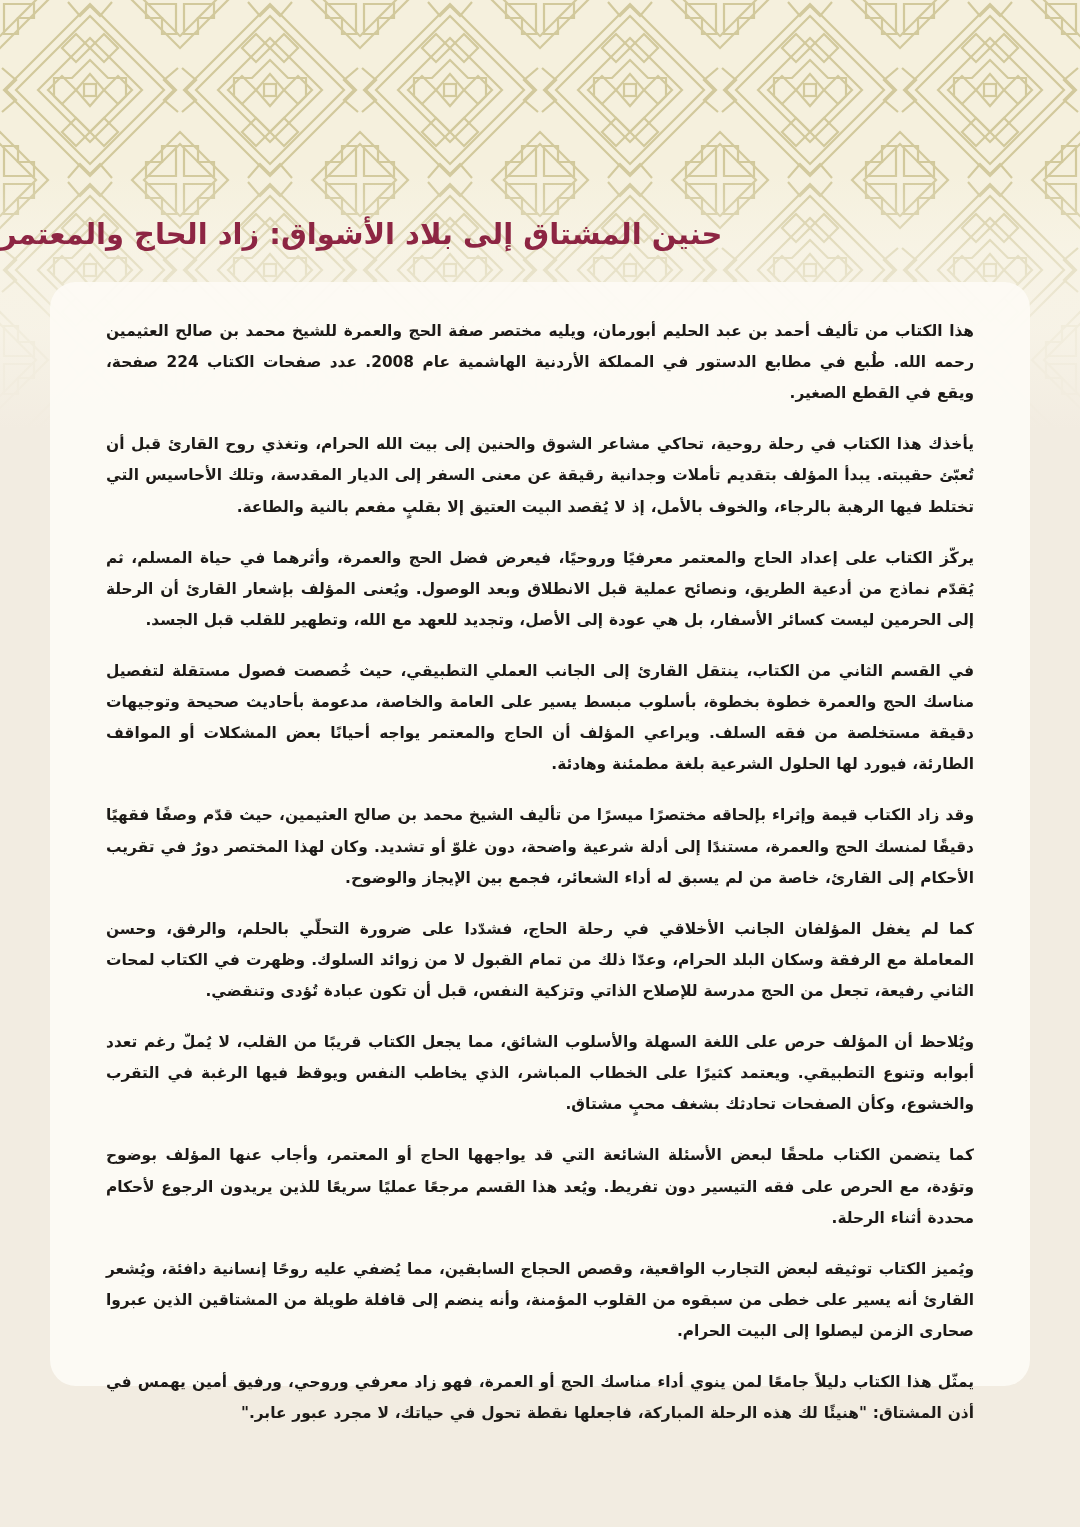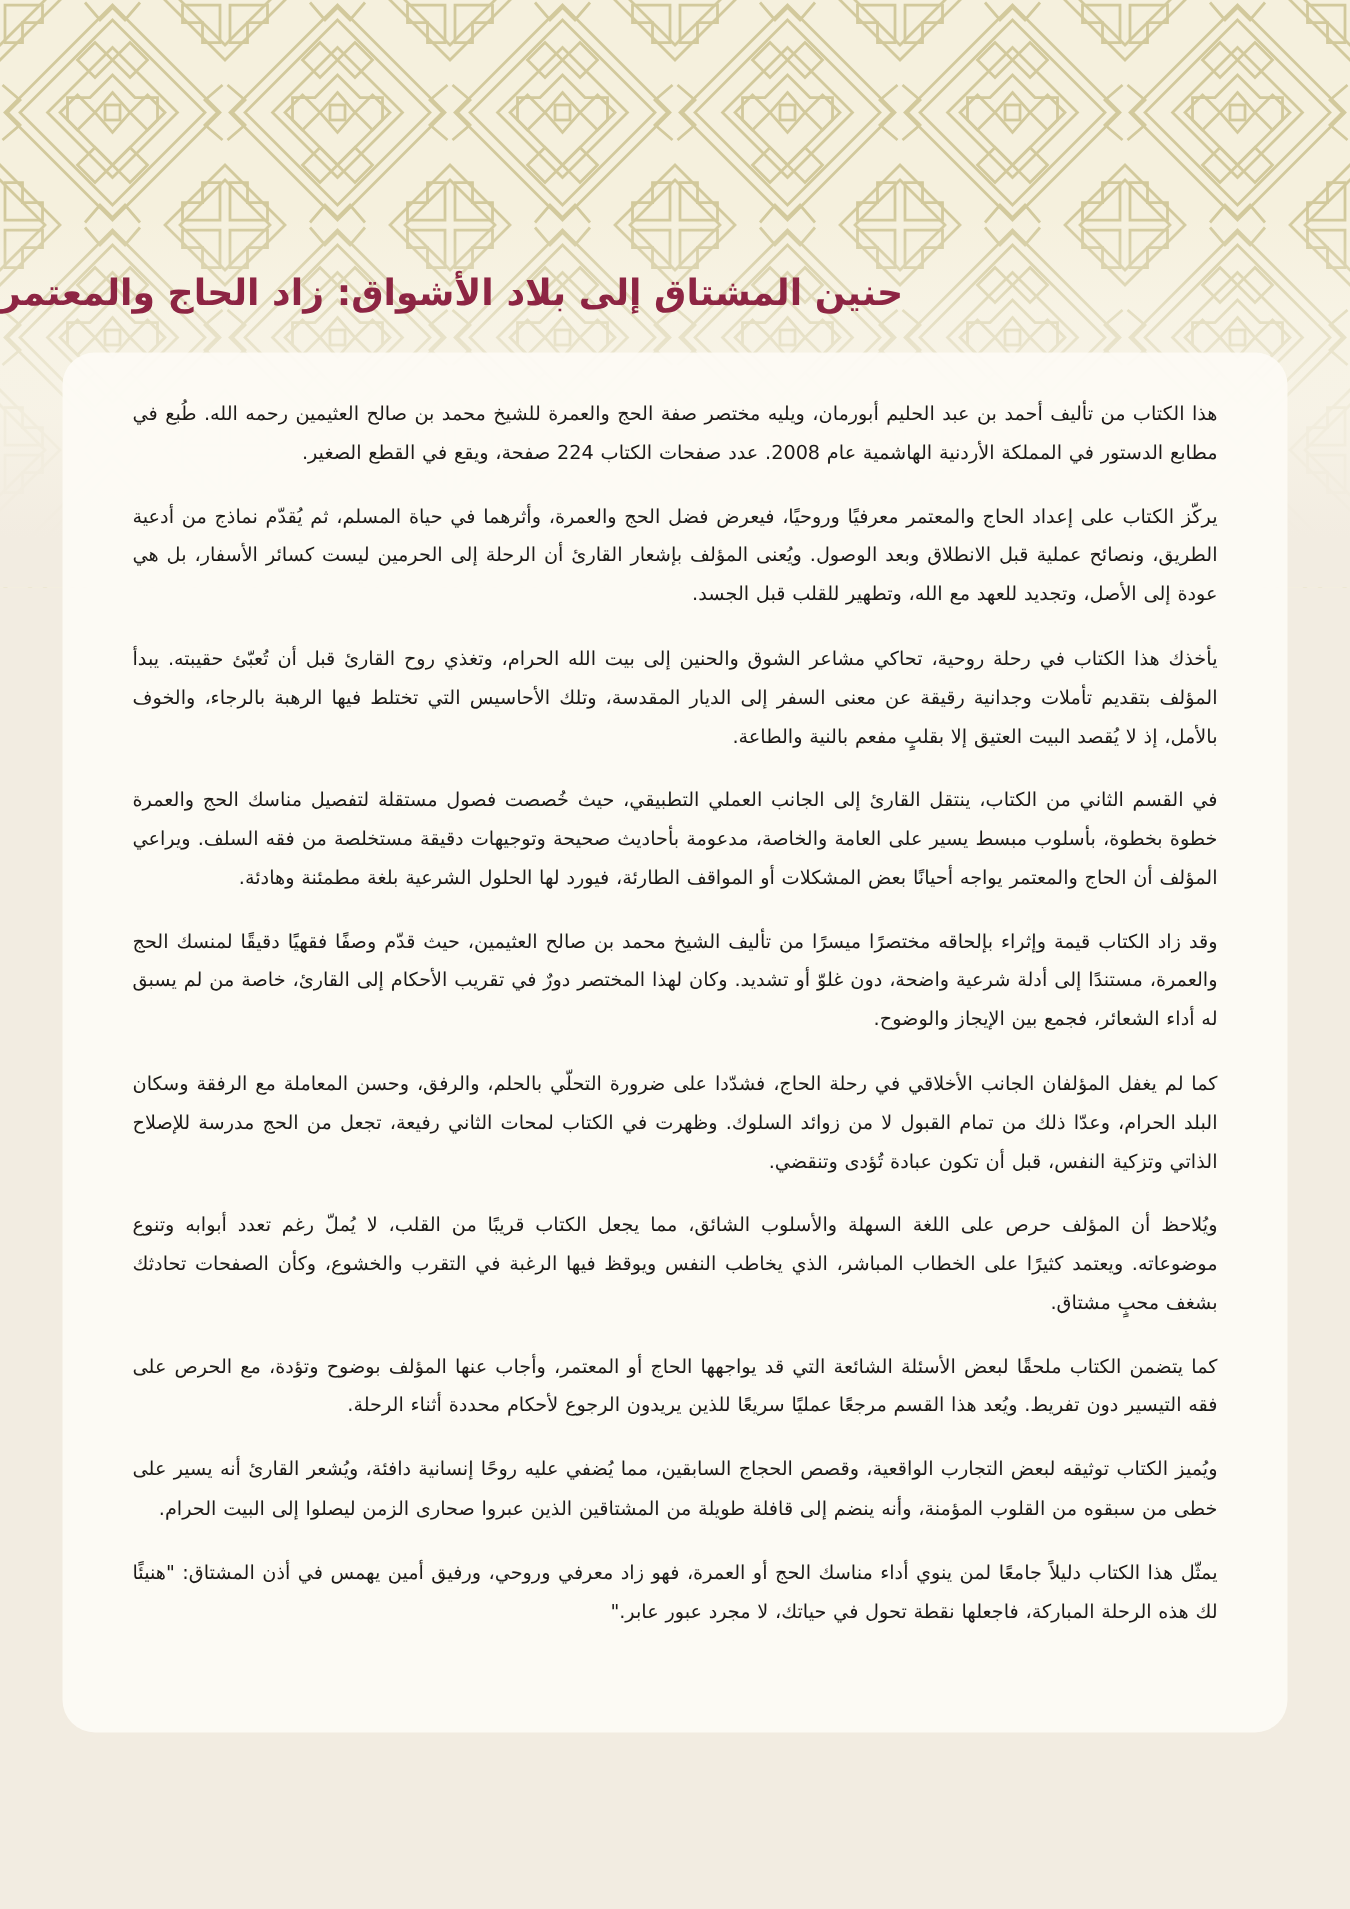--- a/index.html
+++ b/index.html
@@ -69,20 +69,21 @@
     position: absolute;
     top: 282px;
     left: 50px;
     width: 980px;
     height: 1104px;
     background: rgba(253,251,245,0.92);
     border-radius: 26px;
     z-index: 4;
     padding: 34px 56px 40px 56px;
     direction: rtl;
+    font-weight: bold;
   }
 
   #paragraph-list {
     direction: rtl;
     text-align: justify;
     text-align-last: right;
   }
 
   .para {
     font-family: "DejaVu Sans", "Liberation Sans", sans-serif;
@@ -148,23 +149,23 @@
     <rect x="0" y="0" width="1080" height="470" fill="url(#geo)"></rect>
   </svg>
   <div id="pattern-fade"></div>
 </div>
 
 <h1 id="doc-title">حنين المشتاق إلى بلاد الأشواق: زاد الحاج والمعتمر</h1>
 
 <div id="content-card">
   <div id="paragraph-list">
     <p class="para">هذا الكتاب من تأليف أحمد بن عبد الحليم أبورمان، ويليه مختصر صفة الحج والعمرة للشيخ محمد بن صالح العثيمين رحمه الله. طُبع في مطابع الدستور في المملكة الأردنية الهاشمية عام 2008. عدد صفحات الكتاب 224 صفحة، ويقع في القطع الصغير.</p>
+    <p class="para">يأخذك هذا الكتاب في رحلة روحية، تحاكي مشاعر الشوق والحنين إلى بيت الله الحرام، وتغذي روح القارئ قبل أن تُعبّئ حقيبته. يبدأ المؤلف بتقديم تأملات وجدانية رقيقة عن معنى السفر إلى الديار المقدسة، وتلك الأحاسيس التي تختلط فيها الرهبة بالرجاء، والخوف بالأمل، إذ لا يُقصد البيت العتيق إلا بقلبٍ مفعم بالنية والطاعة.</p>
     <p class="para">يركّز الكتاب على إعداد الحاج والمعتمر معرفيًا وروحيًا، فيعرض فضل الحج والعمرة، وأثرهما في حياة المسلم، ثم يُقدّم نماذج من أدعية الطريق، ونصائح عملية قبل الانطلاق وبعد الوصول. ويُعنى المؤلف بإشعار القارئ أن الرحلة إلى الحرمين ليست كسائر الأسفار، بل هي عودة إلى الأصل، وتجديد للعهد مع الله، وتطهير للقلب قبل الجسد.</p>
-    <p class="para">يأخذك هذا الكتاب في رحلة روحية، تحاكي مشاعر الشوق والحنين إلى بيت الله الحرام، وتغذي روح القارئ قبل أن تُعبّئ حقيبته. يبدأ المؤلف بتقديم تأملات وجدانية رقيقة عن معنى السفر إلى الديار المقدسة، وتلك الأحاسيس التي تختلط فيها الرهبة بالرجاء، والخوف بالأمل، إذ لا يُقصد البيت العتيق إلا بقلبٍ مفعم بالنية والطاعة.</p>
     <p class="para">في القسم الثاني من الكتاب، ينتقل القارئ إلى الجانب العملي التطبيقي، حيث خُصصت فصول مستقلة لتفصيل مناسك الحج والعمرة خطوة بخطوة، بأسلوب مبسط يسير على العامة والخاصة، مدعومة بأحاديث صحيحة وتوجيهات دقيقة مستخلصة من فقه السلف. ويراعي المؤلف أن الحاج والمعتمر يواجه أحيانًا بعض المشكلات أو المواقف الطارئة، فيورد لها الحلول الشرعية بلغة مطمئنة وهادئة.</p>
     <p class="para">وقد زاد الكتاب قيمة وإثراء بإلحاقه مختصرًا ميسرًا من تأليف الشيخ محمد بن صالح العثيمين، حيث قدّم وصفًا فقهيًا دقيقًا لمنسك الحج والعمرة، مستندًا إلى أدلة شرعية واضحة، دون غلوّ أو تشديد. وكان لهذا المختصر دورٌ في تقريب الأحكام إلى القارئ، خاصة من لم يسبق له أداء الشعائر، فجمع بين الإيجاز والوضوح.</p>
     <p class="para">كما لم يغفل المؤلفان الجانب الأخلاقي في رحلة الحاج، فشدّدا على ضرورة التحلّي بالحلم، والرفق، وحسن المعاملة مع الرفقة وسكان البلد الحرام، وعدّا ذلك من تمام القبول لا من زوائد السلوك. وظهرت في الكتاب لمحات الثاني رفيعة، تجعل من الحج مدرسة للإصلاح الذاتي وتزكية النفس، قبل أن تكون عبادة تُؤدى وتنقضي.</p>
-    <p class="para">ويُلاحظ أن المؤلف حرص على اللغة السهلة والأسلوب الشائق، مما يجعل الكتاب قريبًا من القلب، لا يُملّ رغم تعدد أبوابه وتنوع موضوعاته. ويعتمد كثيرًا على الخطاب المباشر، الذي يخاطب النفس ويوقظ فيها الرغبة في التقرب والخشوع، وكأن الصفحات تحادثك بشغف محبٍ مشتاق.</p>
+    <p class="para">ويُلاحظ أن المؤلف حرص على اللغة السهلة والأسلوب الشائق، مما يجعل الكتاب قريبًا من القلب، لا يُملّ رغم تعدد أبوابه وتنوع التطبيقي. ويعتمد كثيرًا على الخطاب المباشر، الذي يخاطب النفس ويوقظ فيها الرغبة في التقرب والخشوع، وكأن الصفحات تحادثك بشغف محبٍ مشتاق.</p>
     <p class="para">كما يتضمن الكتاب ملحقًا لبعض الأسئلة الشائعة التي قد يواجهها الحاج أو المعتمر، وأجاب عنها المؤلف بوضوح وتؤدة، مع الحرص على فقه التيسير دون تفريط. ويُعد هذا القسم مرجعًا عمليًا سريعًا للذين يريدون الرجوع لأحكام محددة أثناء الرحلة.</p>
     <p class="para">ويُميز الكتاب توثيقه لبعض التجارب الواقعية، وقصص الحجاج السابقين، مما يُضفي عليه روحًا إنسانية دافئة، ويُشعر القارئ أنه يسير على خطى من سبقوه من القلوب المؤمنة، وأنه ينضم إلى قافلة طويلة من المشتاقين الذين عبروا صحارى الزمن ليصلوا إلى البيت الحرام.</p>
     <p class="para">يمثّل هذا الكتاب دليلاً جامعًا لمن ينوي أداء مناسك الحج أو العمرة، فهو زاد معرفي وروحي، ورفيق أمين يهمس في أذن المشتاق: "هنيئًا لك هذه الرحلة المباركة، فاجعلها نقطة تحول في حياتك، لا مجرد عبور عابر."</p>
   </div>
 </div>
 
 </body></html>

